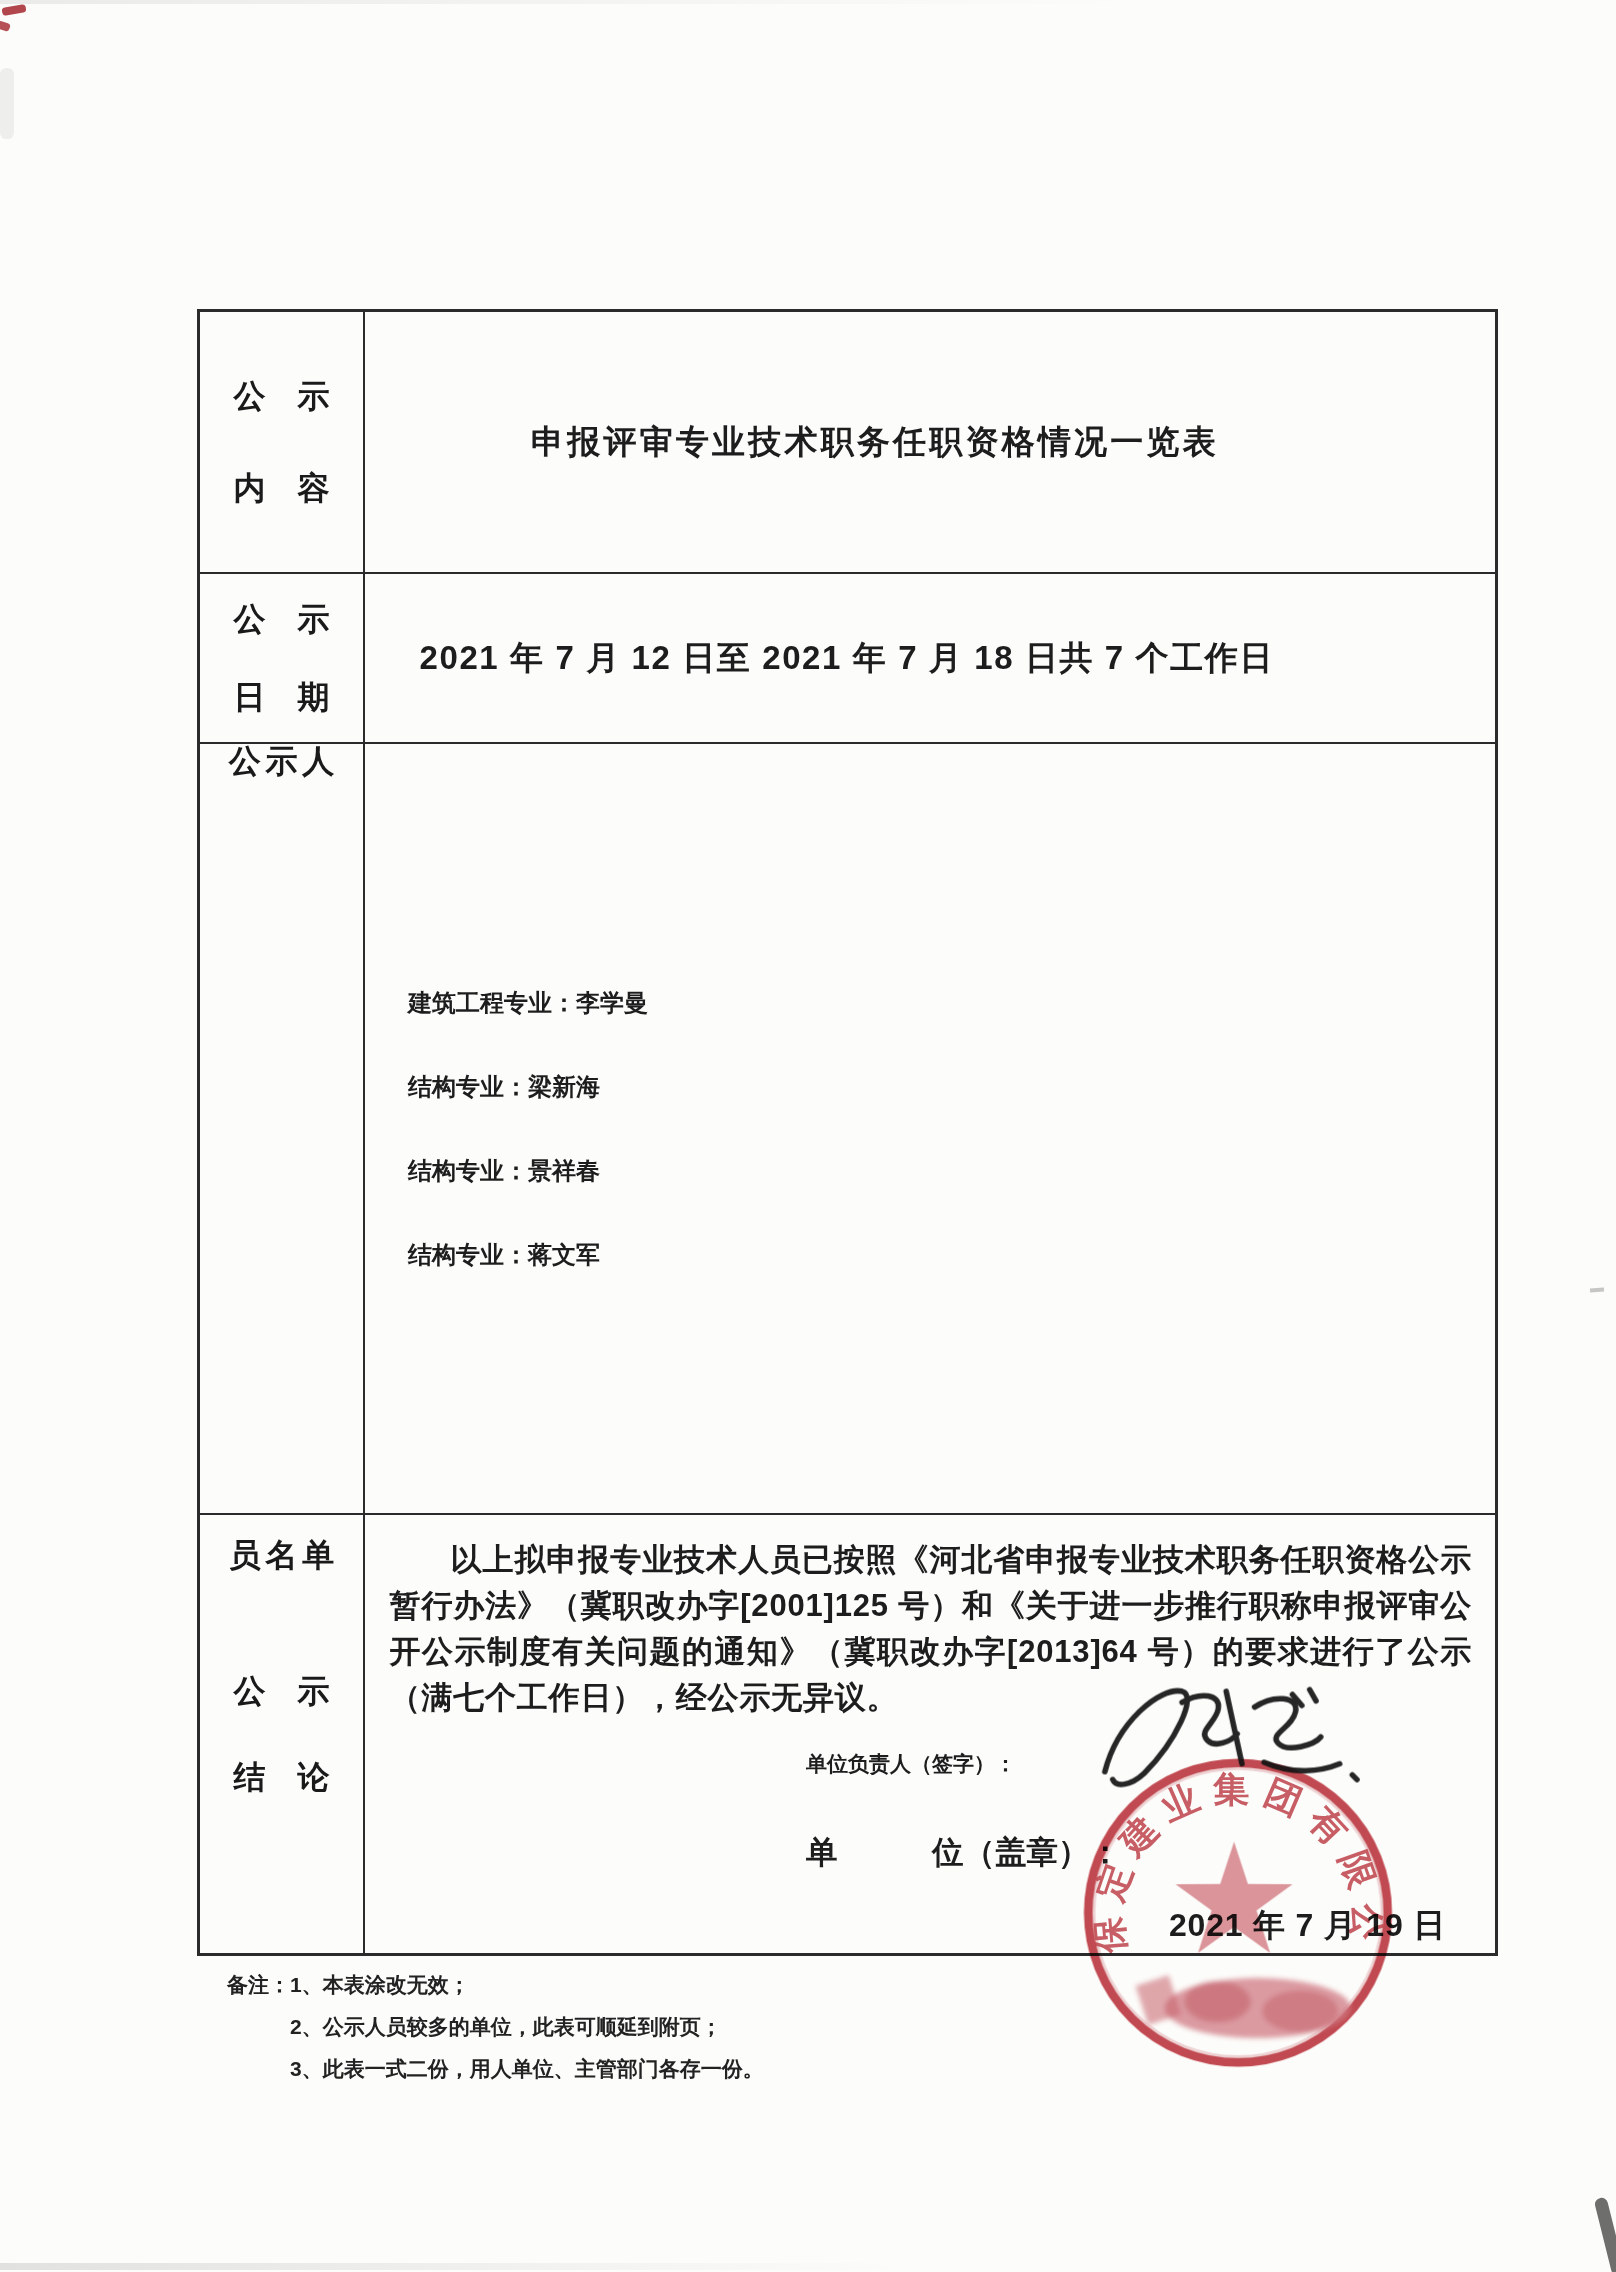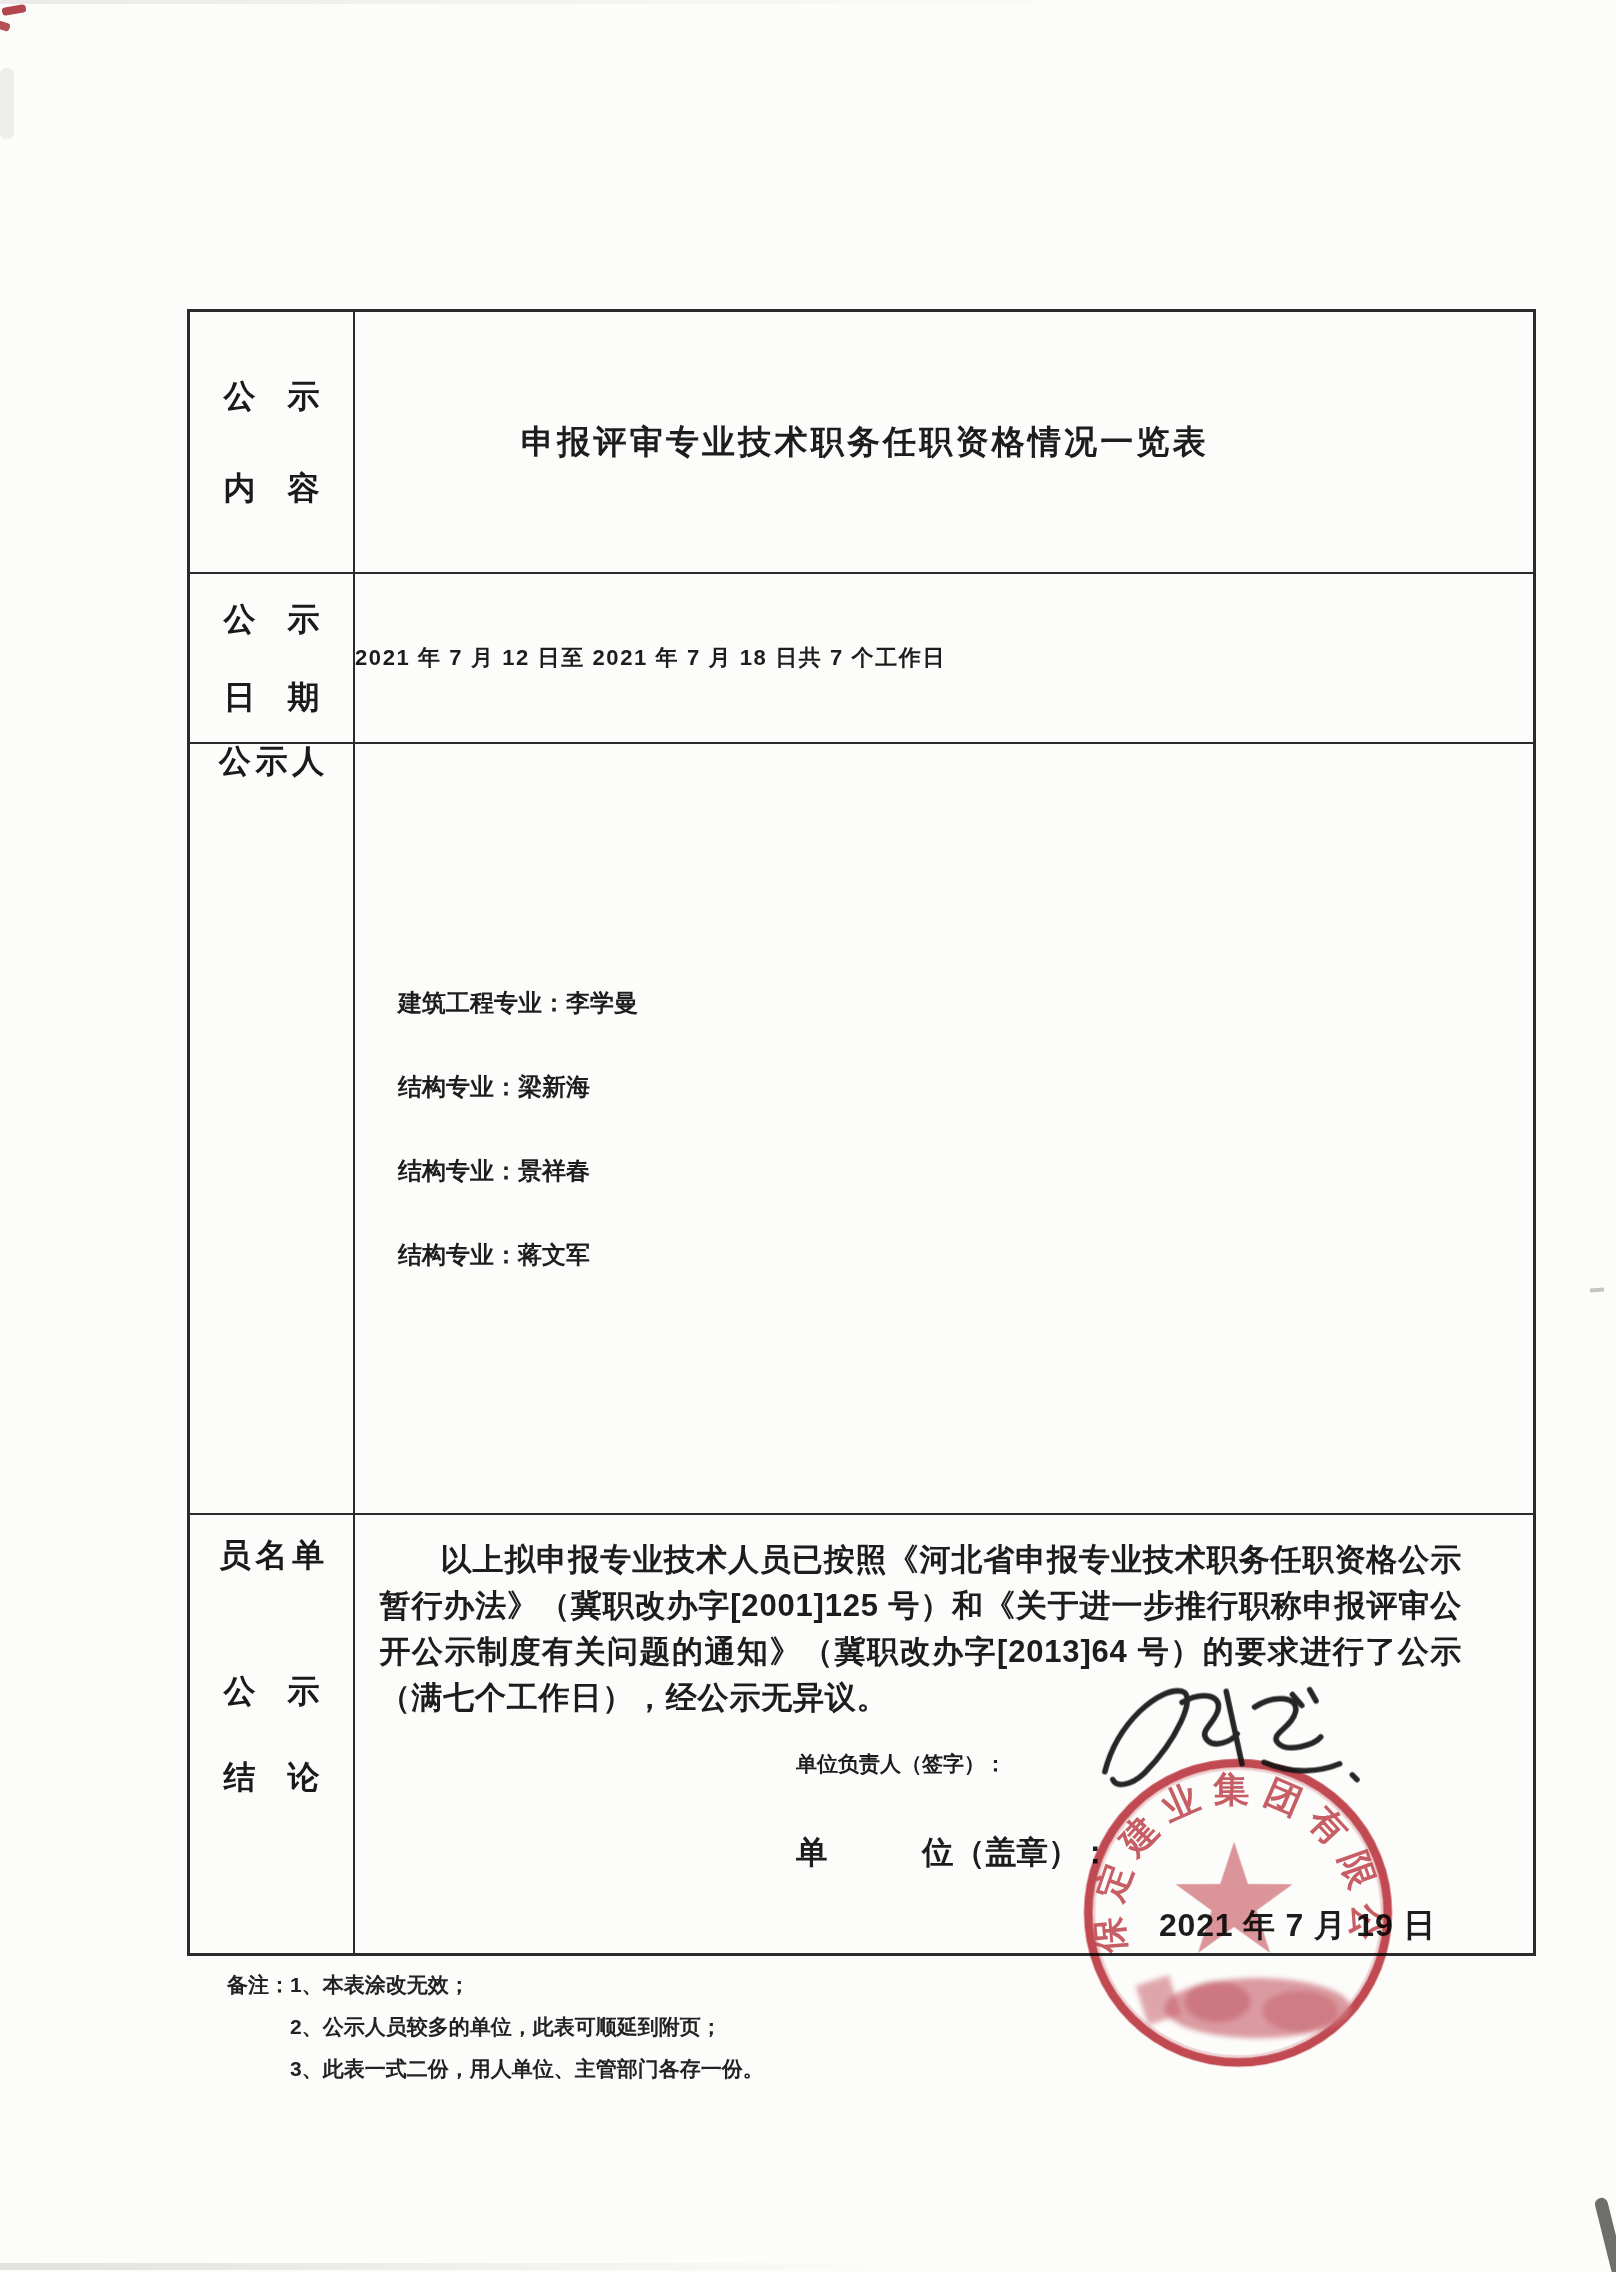--- a/index.html
+++ b/index.html
@@ -22,25 +22,24 @@
 
   
   .doc-title{
     position:absolute;left:0;top:156px;width:100%;
     text-align:center;font-size:38px;font-weight:bold;letter-spacing:0.8px;
     color:#161616;
   }
 
   
   .sheet-table{
-    position:absolute;left:187px;top:309px;
+    position:absolute;left:197px;top:309px;
     width:1295px;height:1641px;
     border:3.2px solid #2b2b2b;
     background:transparent;
-    padding-left:48px;
   }
   .vline{position:absolute;left:163px;top:0;width:2.4px;height:100%;background:#2b2b2b;}
   .hline{position:absolute;left:0;width:100%;height:2.4px;background:#2b2b2b;}
   .hline.h1{top:260px;} .hline.h2{top:430px;} .hline.h3{top:1201px;}
 
   .cell{position:absolute;box-sizing:border-box;}
   .label-cell{
     left:0;width:163px;
     display:flex;flex-direction:column;align-items:center;justify-content:center;
     font-weight:bold;color:#1a1a1a;
@@ -51,22 +50,22 @@
   .lc-r3{top:433px;height:826px;gap:52px;justify-content:space-between;}
   .lc-r3 .lbl{letter-spacing:4.7px;margin-right:-4.7px;}
   .lc-r4{top:1203px;height:437px;gap:54px;}
 
   .content-cell{left:165px;width:1130px;}
   .cc-r1{
     top:0;height:260px;display:flex;align-items:center;justify-content:center;
     padding-right:110px;font-size:33px;font-weight:bold;letter-spacing:3.2px;
   }
   .cc-r2{
-    top:262px;height:168px;display:flex;align-items:center;justify-content:flex-start;
-    padding-right:221px;font-size:22px;font-weight:bold;letter-spacing:1.6px;
+    top:262px;height:168px;display:flex;align-items:center;justify-content:flex-end;
+    padding-right:221px;font-size:33px;font-weight:bold;letter-spacing:1.6px;
   }
   .cc-r3{
     top:433px;height:768px;display:flex;flex-direction:column;justify-content:center;
     gap:52px;padding-left:43px;font-size:24px;font-weight:bold;
   }
   .cc-r4{top:1203px;height:437px;font-size:31px;font-weight:bold;}
   .conclusion-par{
     margin:12px;padding:9.5px 11px 0 12.6px;
     text-indent:61px;line-height:46px;text-align:justify;letter-spacing:0.8px;
   }

